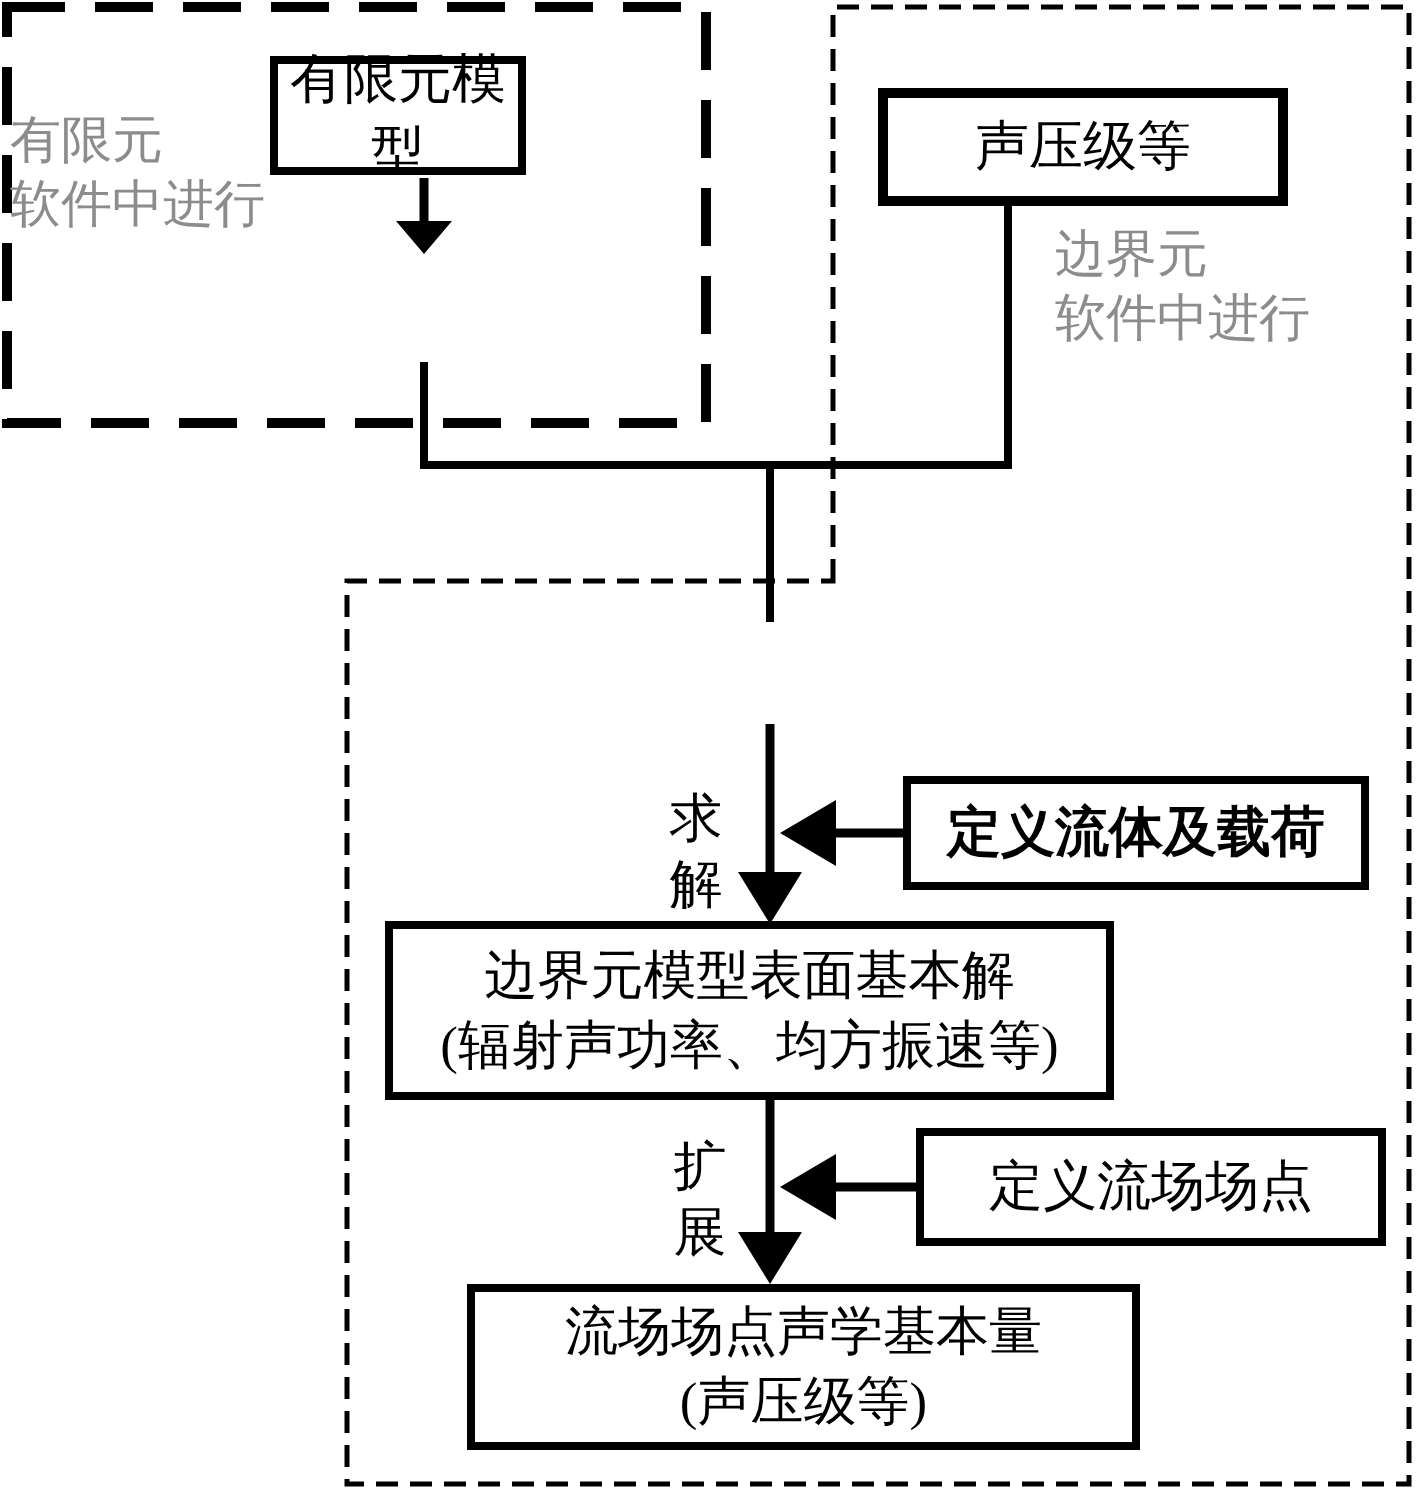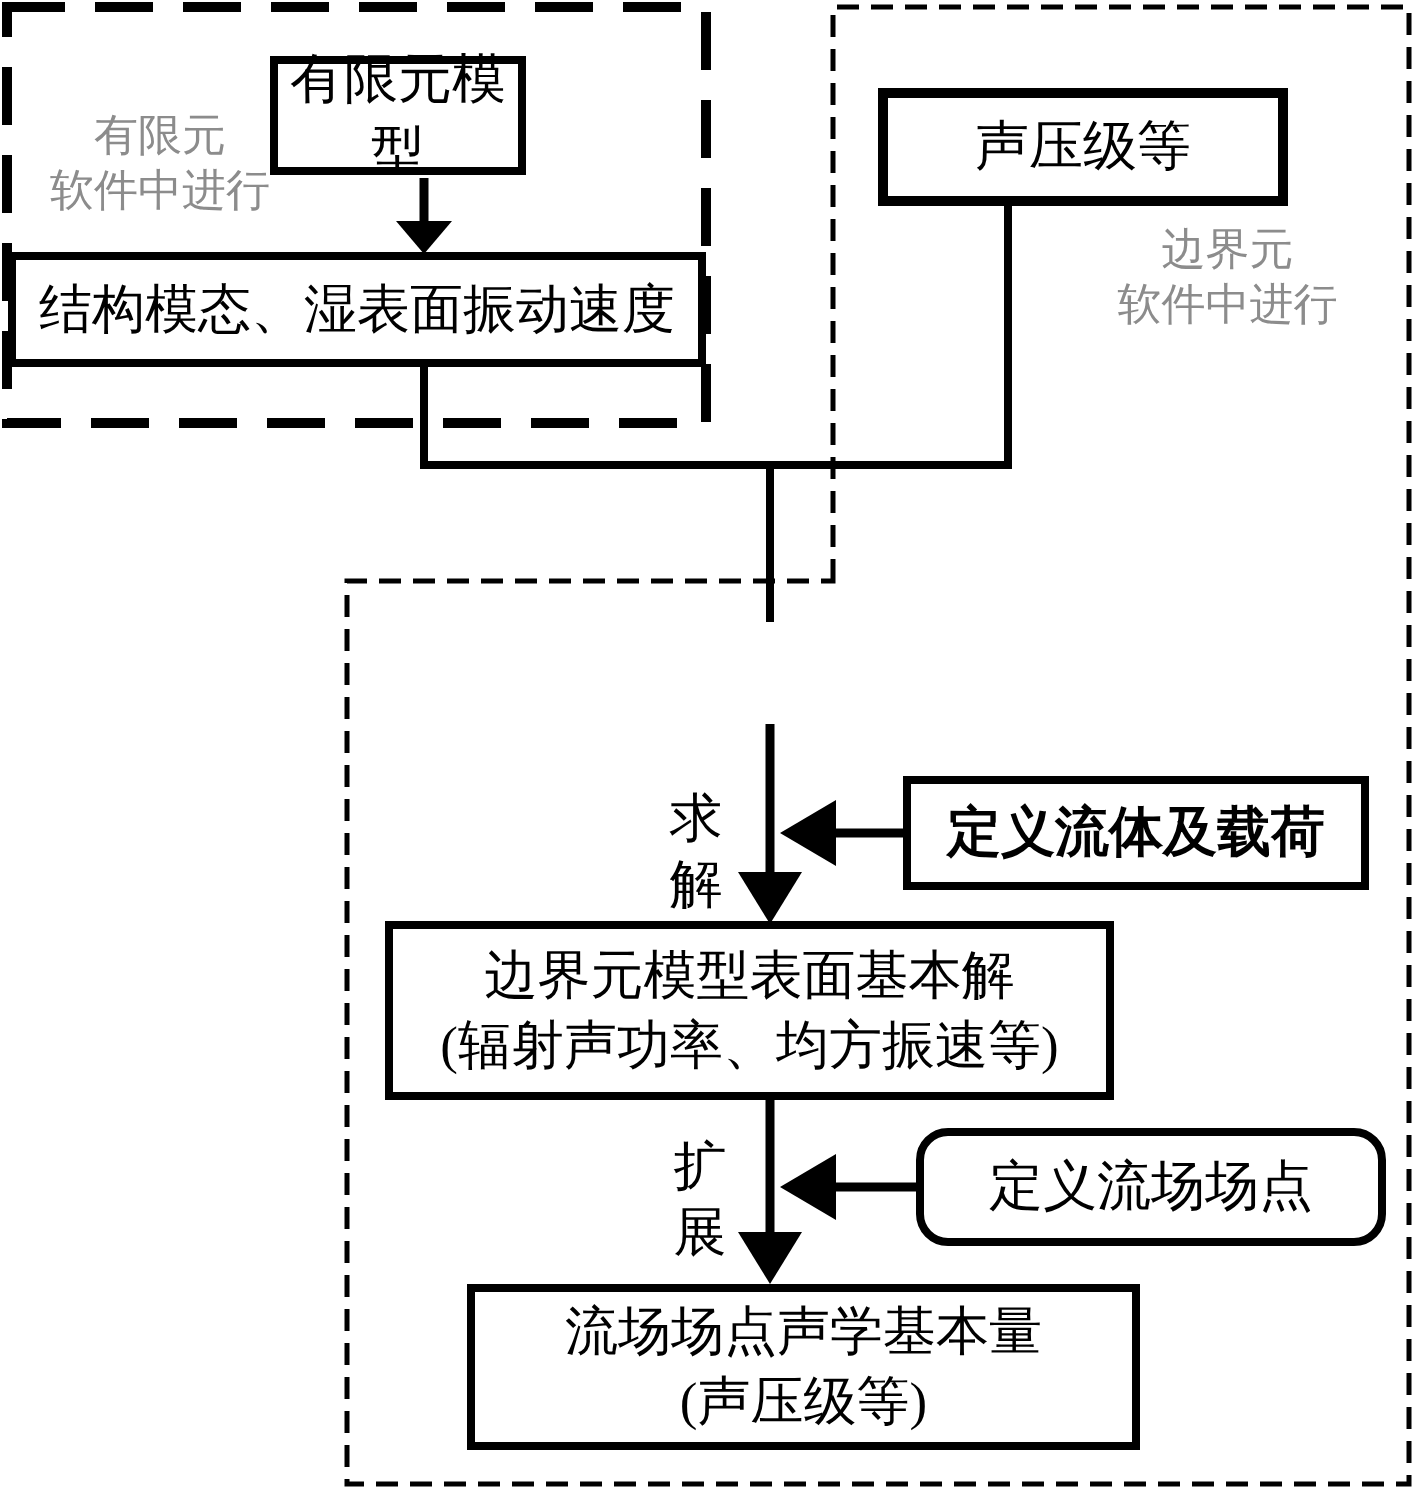--- a/index.html
+++ b/index.html
@@ -21,23 +21,23 @@
     text-align:center;
     font-size:54px;
     line-height:1.32;
     white-space:pre-line;
     z-index:2;
   }
   .node.thick{border-width:10px;}
   .region-label{
     position:absolute;
     color:#8c8c8c;
-    font-size:44px;
+    font-size:51px;
     line-height:1.26;
-    text-align:center;
+    text-align:left;
     white-space:pre-line;
     z-index:1;
   }
   .edge-label{
     position:absolute;
     font-size:53px;
     line-height:1.24;
     text-align:center;
     white-space:pre-line;
     z-index:1;
@@ -76,31 +76,30 @@
     <polygon points="836,1154 836,1220 780,1187" fill="#000"></polygon>
   </svg>
 
   <div class="region-label" style="left:10px;top:108px;width:300px;">有限元
 软件中进行</div>
   <div class="region-label" style="left:1055px;top:222px;width:345px;">边界元
 软件中进行</div>
 
   <div class="node" style="left:270px;top:56px;width:256px;height:119px;">有限元模型</div>
 
-  <div class="node fs53" style="left:8px;top:252px;width:698px;height:115px;">结构模态、湿表面振动速度</div>
 
   <div class="node thick" style="left:878px;top:88px;width:410px;height:118px;">声压级等</div>
 
 
   <div class="node" style="left:903px;top:776px;width:466px;height:114px;font-weight:bold;">定义流体及载荷</div>
 
   <div class="node fs53" style="left:385px;top:921px;width:729px;height:179px;">边界元模型表面基本解
 (辐射声功率、均方振速等)</div>
 
-  <div class="node" style="left:916px;top:1128px;width:470px;height:118px;border-radius:32px;">定义流场场点</div>
+  <div class="node" style="left:916px;top:1128px;width:470px;height:118px;">定义流场场点</div>
 
   <div class="node fs53" style="left:440px;top:1284px;width:673px;height:166px;margin-left:27px;">流场场点声学基本量
 (声压级等)</div>
 
   <div class="edge-label" style="left:656px;top:786px;width:80px;">求
 解</div>
   <div class="edge-label" style="left:660px;top:1134px;width:80px;">扩
 展</div>
 
 </div>

